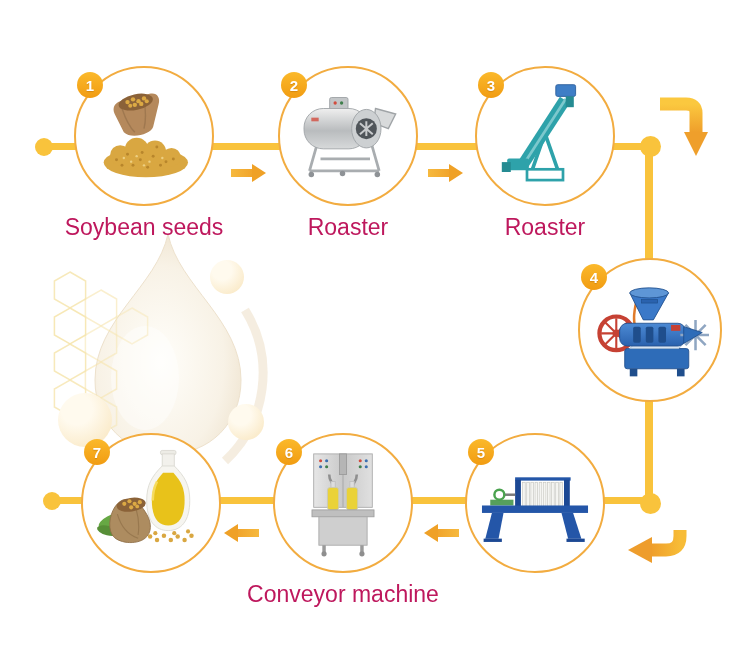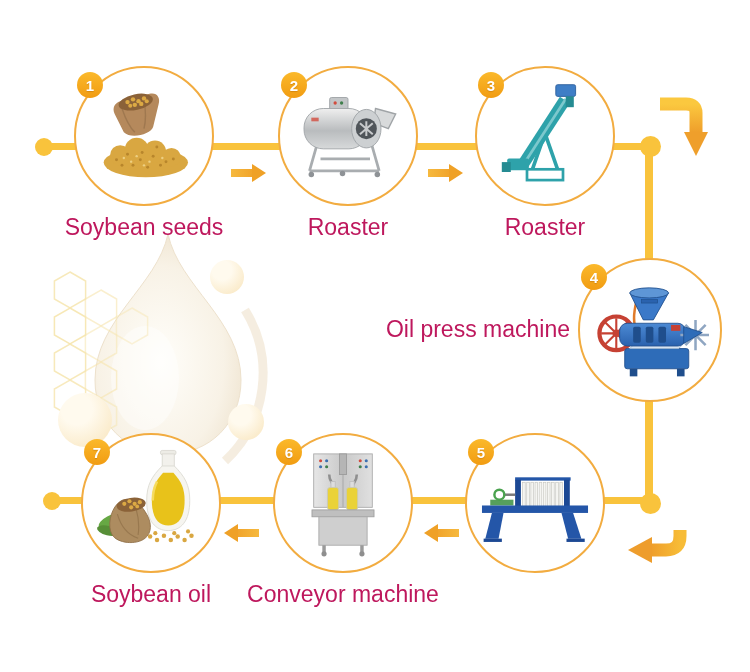--- a/index.html
+++ b/index.html
@@ -250,21 +250,20 @@
         <rect x="80" y="66" width="9" height="19" rx="2" fill="#1F4E8C"></rect>
         <rect x="95" y="64" width="11" height="7" fill="#C64133"></rect>
         <polygon points="46,26 92,26 74,58 62,58" fill="#3B79C8" stroke="#1F4E8C"></polygon>
         <ellipse cx="69" cy="26" rx="23" ry="6" fill="#5E96D6" stroke="#1F4E8C"></ellipse>
         <rect x="60" y="34" width="19" height="4" fill="#2A62AE" stroke="#1F4E8C" stroke-width="0.8"></rect>
         <path d="M124,58 V94 M106,76 H140 M112,64 L136,88 M136,64 L112,88" stroke="#8FA6C2" stroke-width="3"></path>
         <polygon points="110,66 132,73 110,86" fill="#2E6CB8" stroke="#1F4E8C"></polygon>
       </svg>
     </div>
     <div class="badge">4</div>
-    <div class="step-label">Oil press machine</div>
   </div>
 
   <div class="step" style="left:465px; top:433px;">
     <div class="photo-circle">
       <svg width="116" height="92" viewBox="0 0 140 110">
         <rect x="46" y="24" width="67" height="4" fill="#2456A8"></rect>
         <g fill="#F5F5F2" stroke="#C6C6C0" stroke-width="0.8">
           <rect x="55" y="30" width="3.2" height="29"></rect>
             <rect x="60" y="30" width="3.2" height="29"></rect>
           <rect x="65" y="30" width="3.2" height="29"></rect>
@@ -358,16 +357,15 @@
             <circle cx="96" cy="104" r="2.6"></circle>
             <circle cx="104" cy="108" r="2.6"></circle>
           <circle cx="112" cy="103" r="2.6"></circle>
             <circle cx="70" cy="100" r="2.4"></circle>
             <circle cx="92" cy="100" r="2.4"></circle>
           <circle cx="108" cy="98" r="2.4"></circle>
         </g>
       </svg>
     </div>
     <div class="badge">7</div>
-    <div class="step-label">Soybean oil</div>
   </div>
 
 </div>
 
 </body></html>

